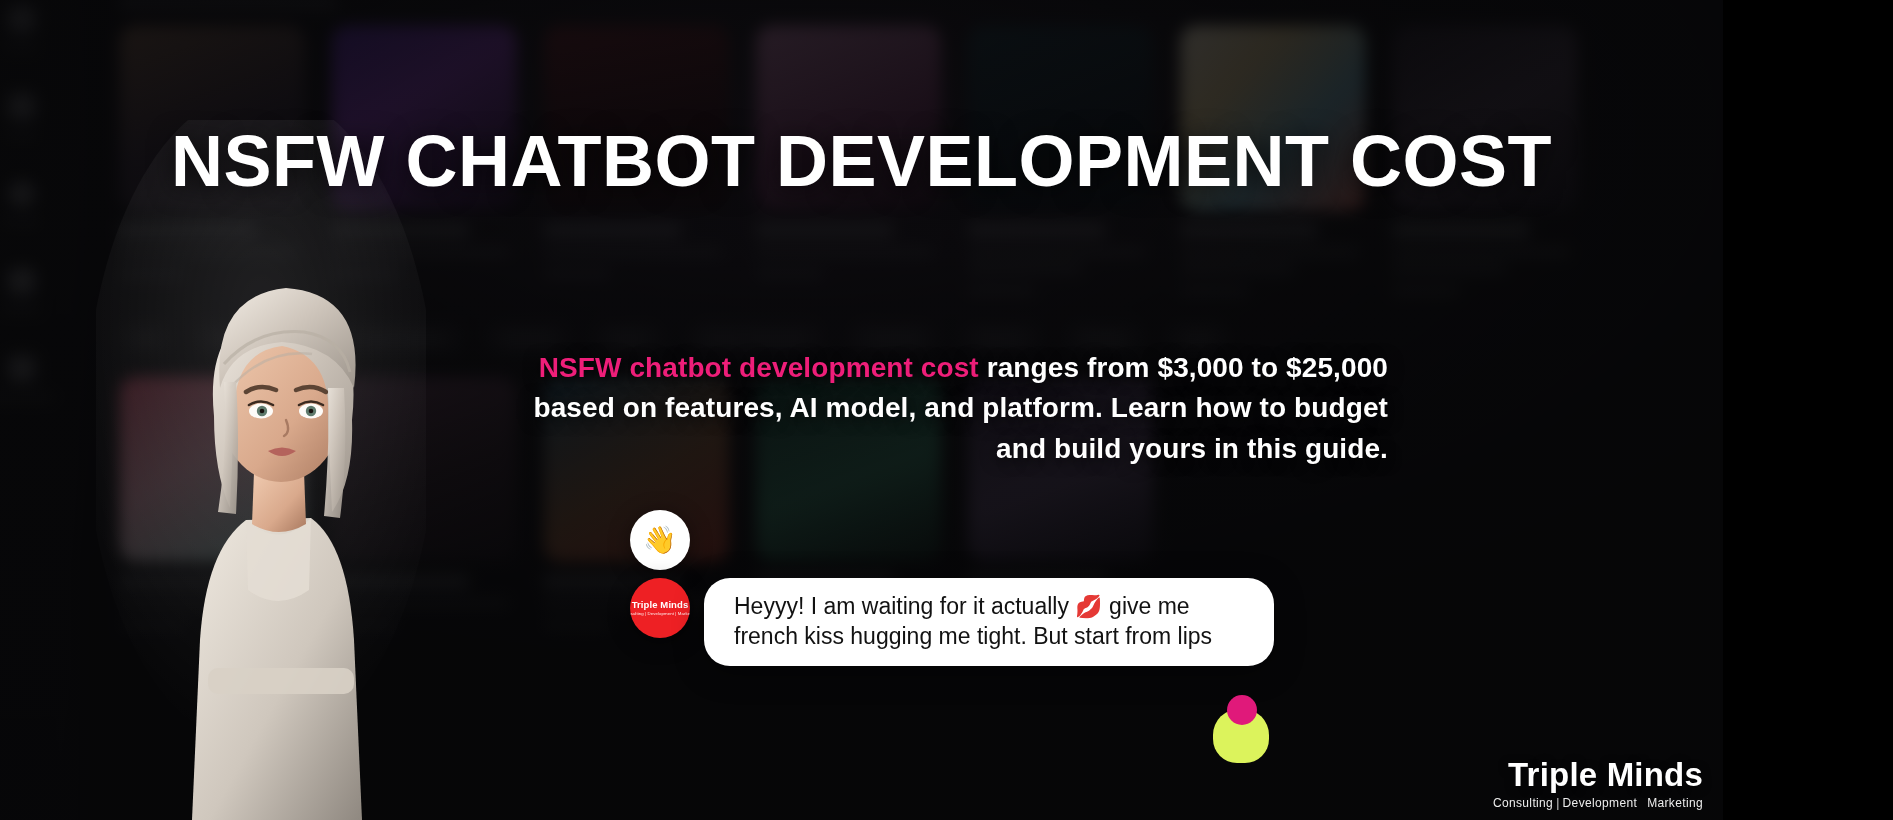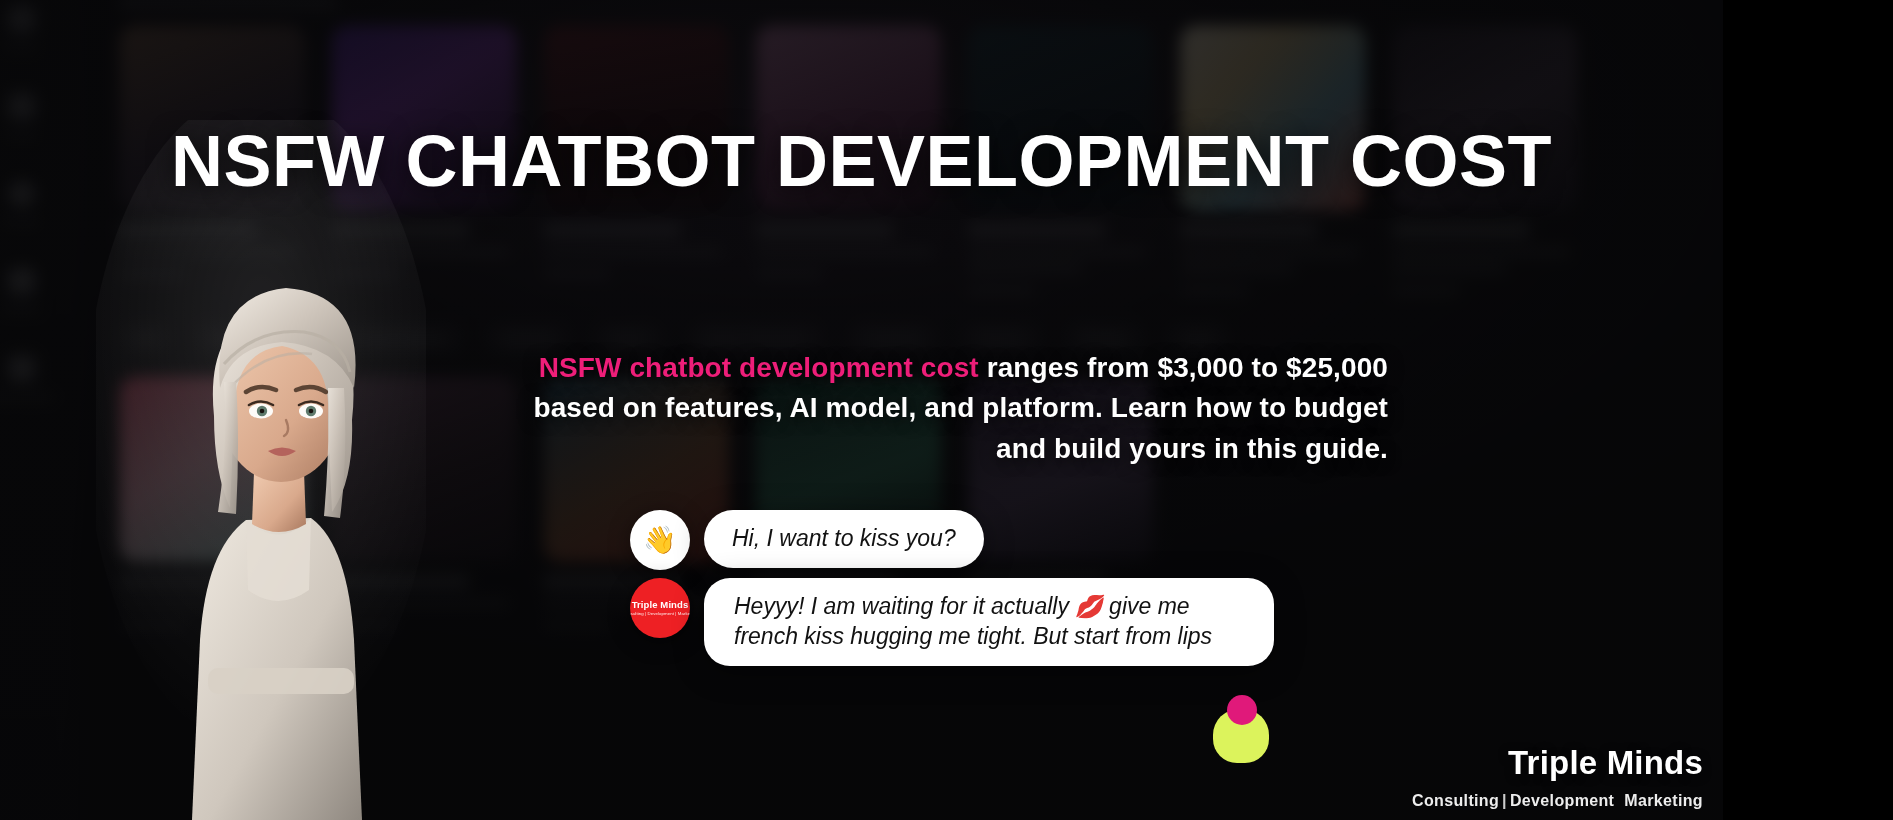--- a/index.html
+++ b/index.html
@@ -255,21 +255,20 @@
   .bubble.one {
     font-style: italic;
     font-weight: 500;
     border-radius: 30px;
     padding: 14px 28px;
   }
   .bubble.two {
     border-radius: 26px;
     padding: 14px 30px;
     font-weight: 400;
-    font-style: italic;
   }
   .emoji-lips { font-size: 22px; }
 
   
   .decor {
     position: absolute;
     left: 1213px;
     top: 695px;
     width: 56px;
     height: 68px;
@@ -300,23 +299,23 @@
     color: #ffffff;
   }
   .wm-name {
     font-size: 33px;
     font-weight: 700;
     letter-spacing: 0.2px;
     line-height: 1.05;
     text-shadow: 0 2px 10px rgba(0,0,0,0.6);
   }
   .wm-tag {
-    margin-top: 11px;
-    font-size: 16px;
-    font-weight: 700;
+    margin-top: 3px;
+    font-size: 12px;
+    font-weight: 400;
     letter-spacing: 0.35px;
     color: rgba(255,255,255,0.93);
   }
   .wm-tag .sep { opacity: .85; padding: 0 3px; }
   .wm-tag .gap { display: inline-block; width: 10px; }
 </style>
 </head>
 <body>
 
 <div class="stage">
@@ -512,21 +511,20 @@
   <p class="hero-sub">
     <span class="accent">NSFW chatbot development cost</span><span> ranges from $3,000 to $25,000 based on features, AI model, and platform. Learn how to budget and build yours in this guide.</span>
   </p>
 
   <div class="chat">
 
     <div class="msg">
       <div class="avatar">
         <span>👋</span>
       </div>
-      <div class="bubble one">Hi, I want to kiss you?</div>
     </div>
 
     <div class="msg">
       <div class="avatar brand">
         <span class="b1">Triple Minds</span>
         <span class="b2">Consulting | Development | Marketing</span>
       </div>
       <div class="bubble two"><span>Heyyy! I am waiting for it actually </span><span class="emoji-lips">💋</span><span> give me french kiss hugging me tight. But start from lips</span></div>
     </div>
 

